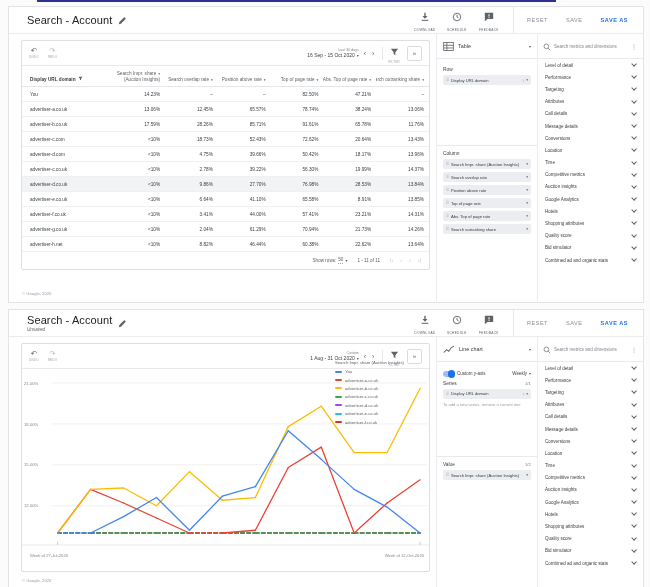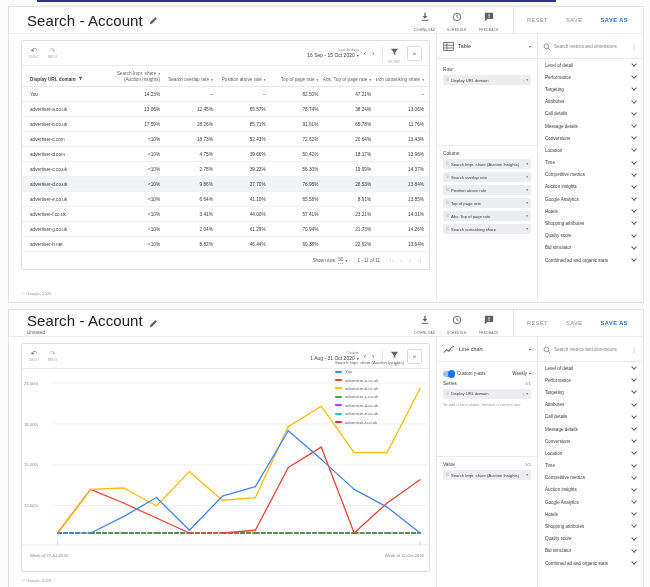--- a/index.html
+++ b/index.html
@@ -6,21 +6,21 @@
   body{width:650px;height:587px;position:relative;overflow:hidden;background:#fbfbfb;
        font-family:"Liberation Sans",sans-serif;color:#3c4043;-webkit-font-smoothing:antialiased;}
   .top-line{position:absolute;left:37px;top:0;width:519px;height:2px;background:#2d2f92;}
   .panel{position:absolute;left:8px;width:636px;background:#fff;border:1px solid #e2e3e6;box-sizing:border-box;}
   #panel1{top:6px;height:297px;}
   #panel2{top:309px;height:281px;}
   
   .title-row{height:26px;display:flex;align-items:center;justify-content:space-between;padding:0 6px 0 18px;box-sizing:border-box;}
   .title-left{display:flex;align-items:center;gap:6px;}
   .title-stack{display:flex;flex-direction:column;justify-content:center;}
-  .panel-title{font-size:15px;color:#202124;letter-spacing:.1px;}
+  .panel-title{font-size:11px;color:#202124;letter-spacing:.1px;}
   .panel-subtitle{font-size:4.6px;font-style:italic;color:#5f6368;margin-top:1px;}
   .title-actions{display:flex;align-items:center;height:100%;}
   .icon-btn{display:flex;flex-direction:column;align-items:center;justify-content:center;width:32px;cursor:pointer;}
   .icon-btn .lbl{font-size:3.2px;letter-spacing:.3px;color:#5f6368;margin-top:1.5px;}
   .text-btns{display:flex;align-items:center;border-left:1px solid #e4e6e9;margin-left:8px;padding-left:4px;height:100%;}
   .tbtn{font-size:5.6px;letter-spacing:.5px;padding:4px 9px;color:#8a8f96;cursor:pointer;}
   .tbtn.primary{color:#1a73e8;font-weight:bold;}
   
   .content-row{display:flex;border-top:1px solid #ececee;height:calc(100% - 27px);box-sizing:border-box;}
   .col-a{flex:1;padding:6px 6px 0 12px;position:relative;min-width:0;}

